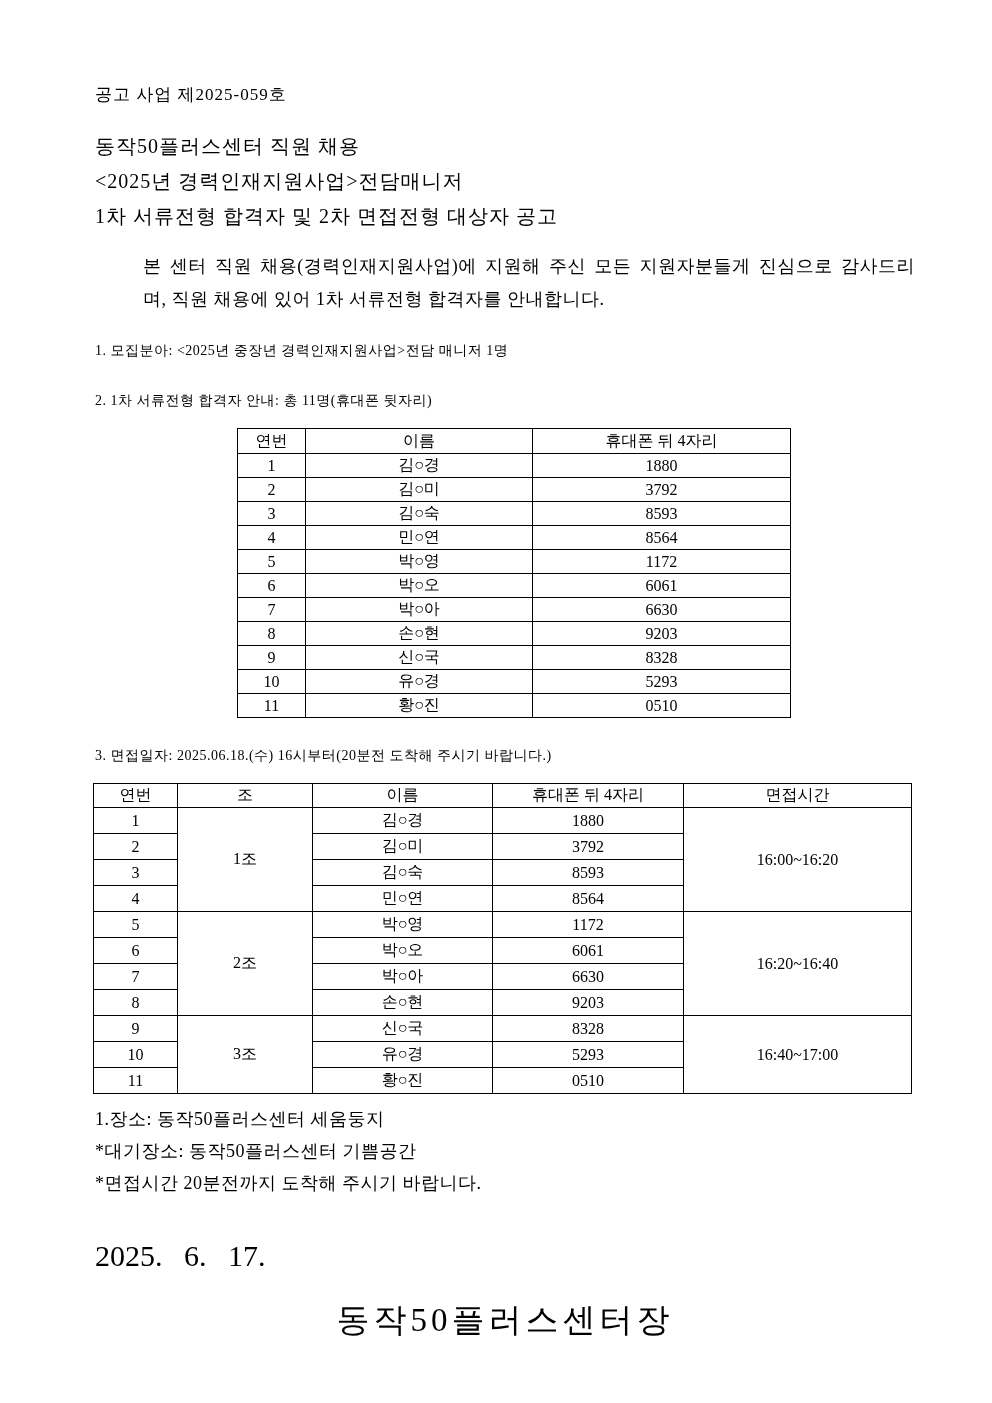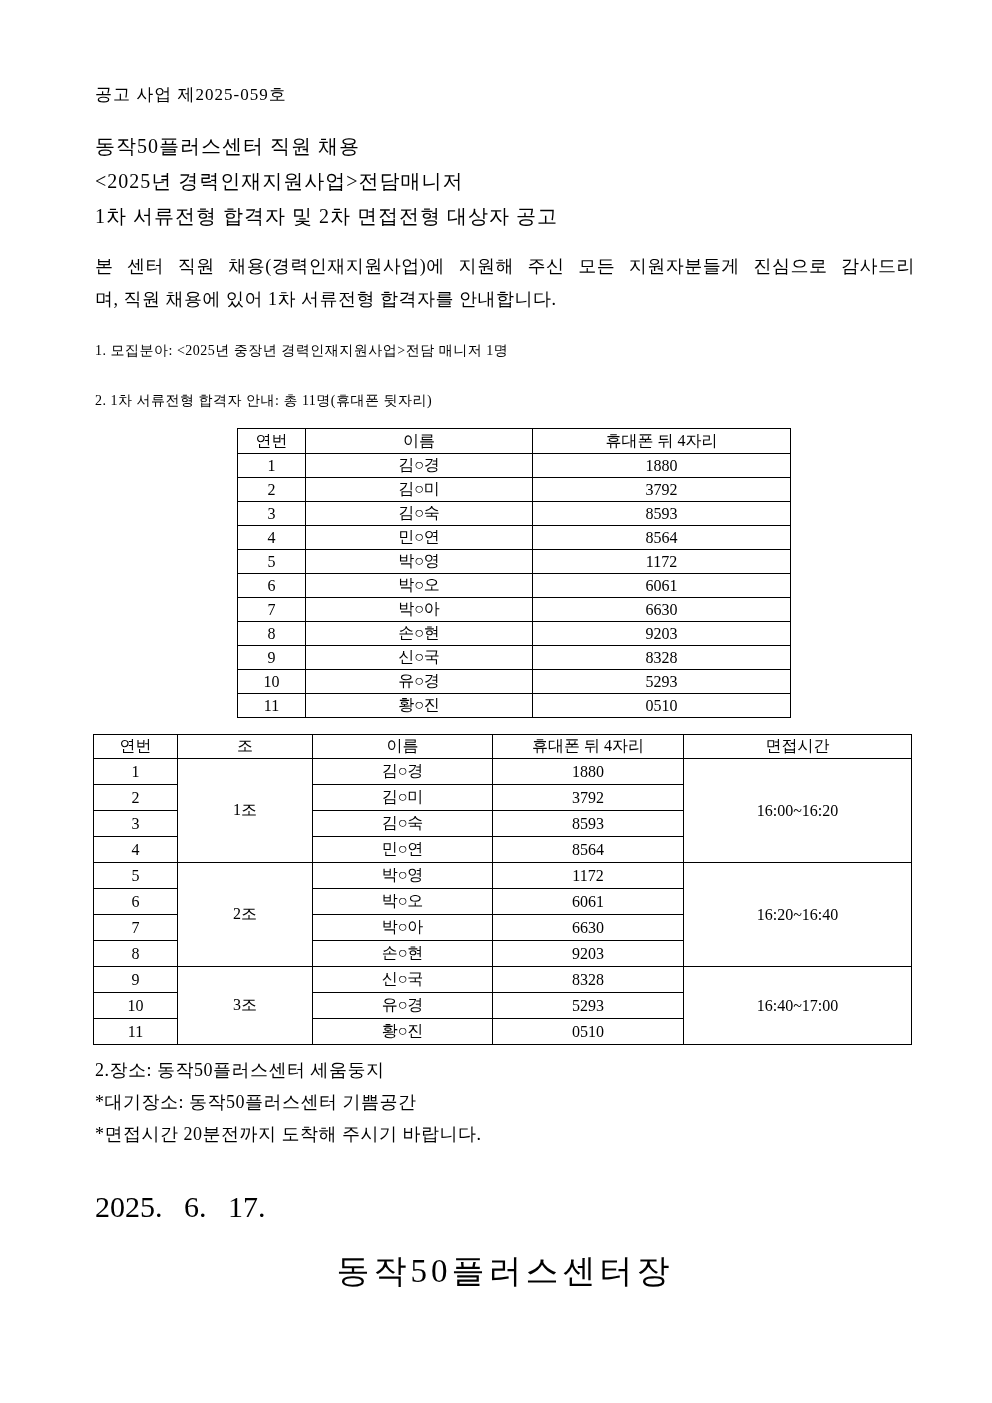--- a/index.html
+++ b/index.html
@@ -29,20 +29,21 @@
     margin-top: 24px;
     font-size: 20px;
     line-height: 35px;
     letter-spacing: 1px;
   }
   .intro {
     margin-top: 16px;
     font-size: 18px;
     line-height: 33px;
     letter-spacing: 0.5px;
+    margin-left: 48px;
   }
   .intro .line1 {
     text-align: justify;
     text-align-last: justify;
   }
   .section-heading {
     font-size: 14px;
     line-height: 22px;
     letter-spacing: 0.5px;
   }
@@ -184,20 +185,21 @@
         <td>5293</td>
       </tr>
       <tr>
         <td>11</td>
         <td>황○진</td>
         <td>0510</td>
       </tr>
     </tbody>
   </table>
 
+  <div class="section-heading s3">3. 면접일자: 2025.06.18.(수) 16시부터(20분전 도착해 주시기 바랍니다.)</div>
 
   <table class="table2">
     <colgroup>
       <col style="width:84px">
         <col style="width:135px">
         <col style="width:180px">
         <col style="width:191px">
         <col style="width:228px">
     </colgroup>
     <thead>
@@ -268,21 +270,21 @@
       </tr>
       <tr>
         <td>11</td>
         <td>황○진</td>
         <td>0510</td>
       </tr>
     </tbody>
   </table>
 
   <div class="notes">
-    <div>2.장소: 동작50플러스센터 세움둥지</div>
+    <div>1.장소: 동작50플러스센터 세움둥지</div>
     <div>*대기장소: 동작50플러스센터 기쁨공간</div>
     <div>*면접시간 20분전까지 도착해 주시기 바랍니다.</div>
   </div>
 
   <div class="footer-date">2025. 6. 17.</div>
   <div class="footer-signature">동작50플러스센터장</div>
 
 </div>
 
 </body></html>

